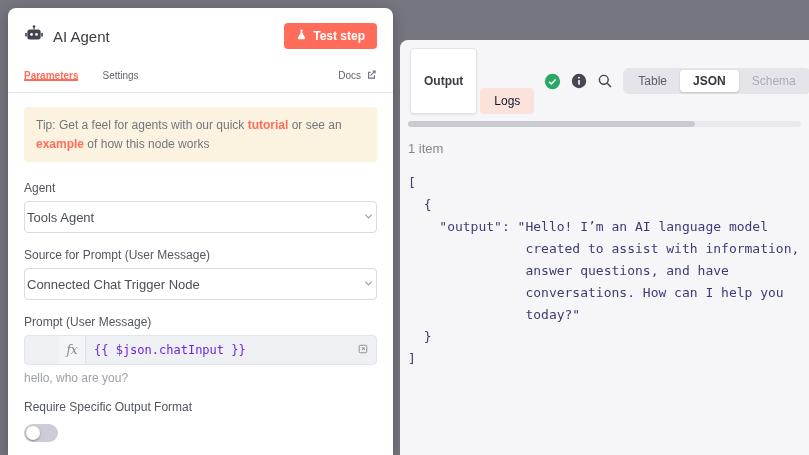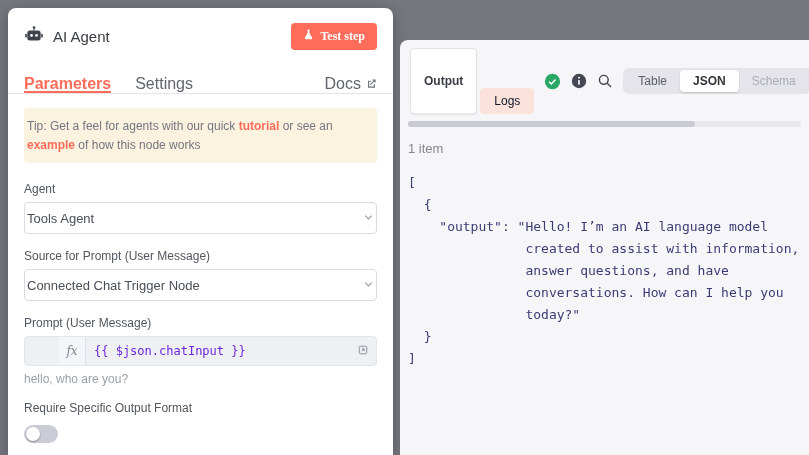--- a/index.html
+++ b/index.html
@@ -7,30 +7,30 @@
   .screen { position: relative; width: 809px; height: 455px; background: #76767f; overflow: hidden; }
 
   
   .node-panel { position: absolute; left: 8px; top: 8px; width: 385px; bottom: 0;
     background: #ffffff; border-radius: 8px 8px 0 0; box-shadow: 0 3px 14px rgba(0,0,0,.28); }
   .panel-header { display: flex; align-items: center; padding: 15px 16px 9px 16px; }
   .panel-title { font-size: 15px; font-weight: normal; color: #3a3d45; margin-left: 9px; }
   .test-step-btn { margin-left: auto; display: flex; align-items: center; gap: 6px;
     background: #ff6d5a; color: #fff; border: none; border-radius: 4px;
     padding: 6px 12px; font-size: 12px; font-weight: bold; cursor: pointer;
-    font-family: Liberation Serif, serif; }
-
-  .tabs { display: flex; align-items: flex-end; gap: 24px; padding: 0 16px;
-    border-bottom: 1px solid #e4e4ea; height: 35px; font-size: 16px; color: #61656e; }
+    font-family: Liberation Sans, sans-serif; }
+
+  .tabs { display: flex; align-items: center; gap: 24px; padding: 0 16px;
+    border-bottom: 1px solid #e4e4ea; height: 35px; font-size: 10px; color: #61656e; }
   .tab { display: flex; align-items: center; cursor: pointer; }
   .tab-active { color: #ff6d5a; font-weight: bold; box-shadow: inset 0 -2px 0 #ff6d5a; }
   .docs-link { margin-left: auto; display: flex; align-items: center; gap: 5px; cursor: pointer; }
 
   .tip-banner { margin: 14px 16px 2px 16px; background: #fcf2e0; border-radius: 4px;
-    padding: 9px 3px; font-size: 12px; line-height: 1.55; color: #72767f; }
+    padding: 9px 12px; font-size: 12px; line-height: 1.55; color: #72767f; }
   .tip-link { color: #ff6d5a; font-weight: bold; cursor: pointer; }
 
   .form { padding: 2px 16px 0 16px; }
   .field-label { font-size: 12px; color: #52565f; margin: 15px 0 6px 0; }
   .select { height: 32px; border: 1px solid #d9dbe3; border-radius: 4px; background: #fff;
     display: flex; align-items: center; justify-content: space-between; padding: 0 2px;
     font-size: 13px; color: #4b4f58; cursor: pointer; }
 
   .expr-field { display: flex; align-items: stretch; height: 30px; background: #eef0f4;
     border: 1px solid #e3e5ec; border-radius: 4px; overflow: hidden; }

